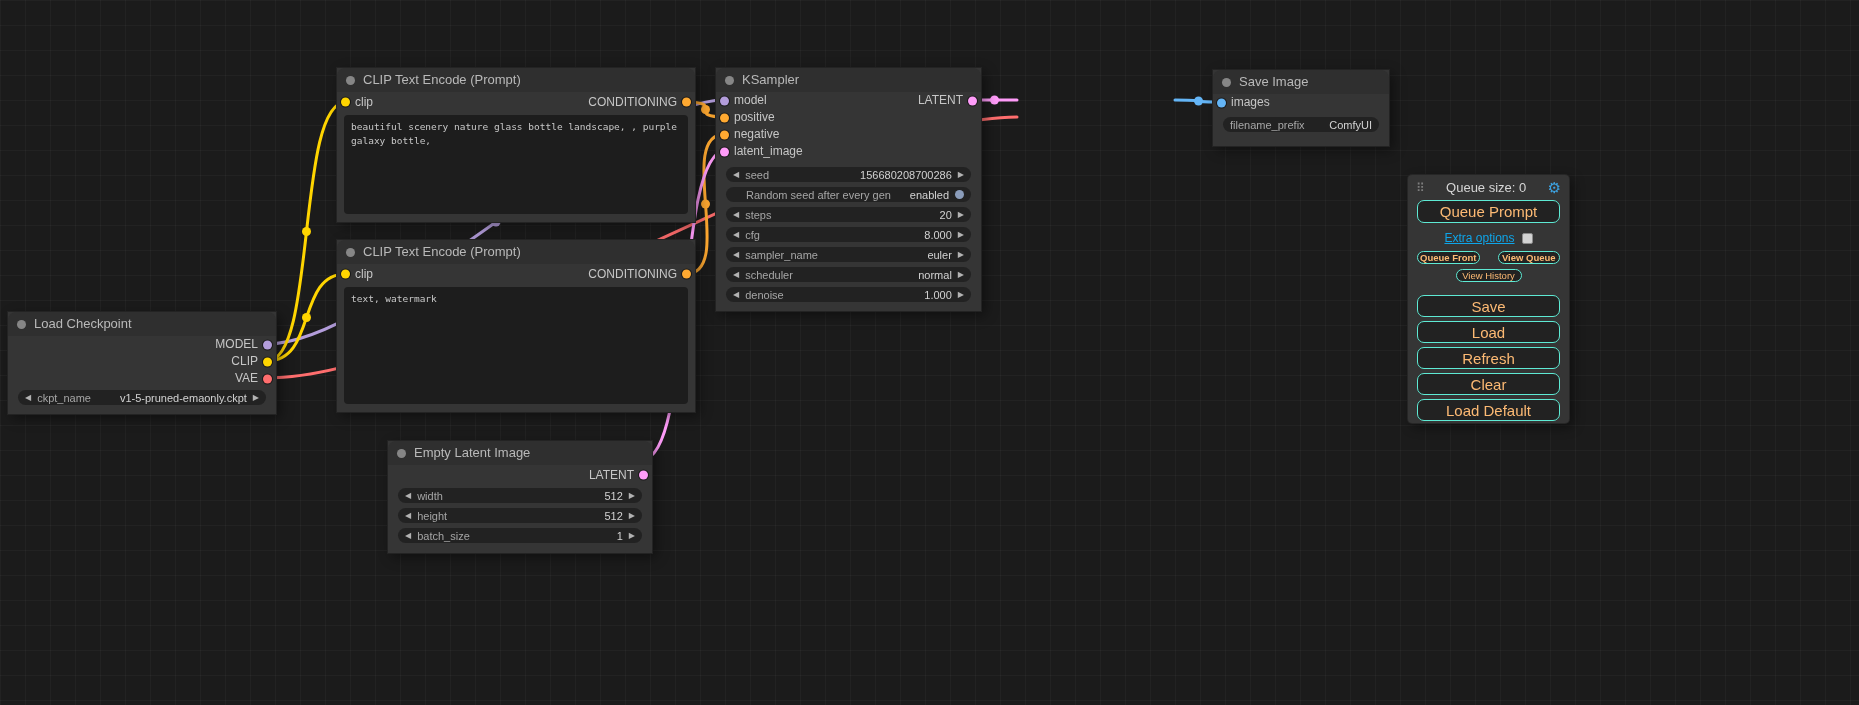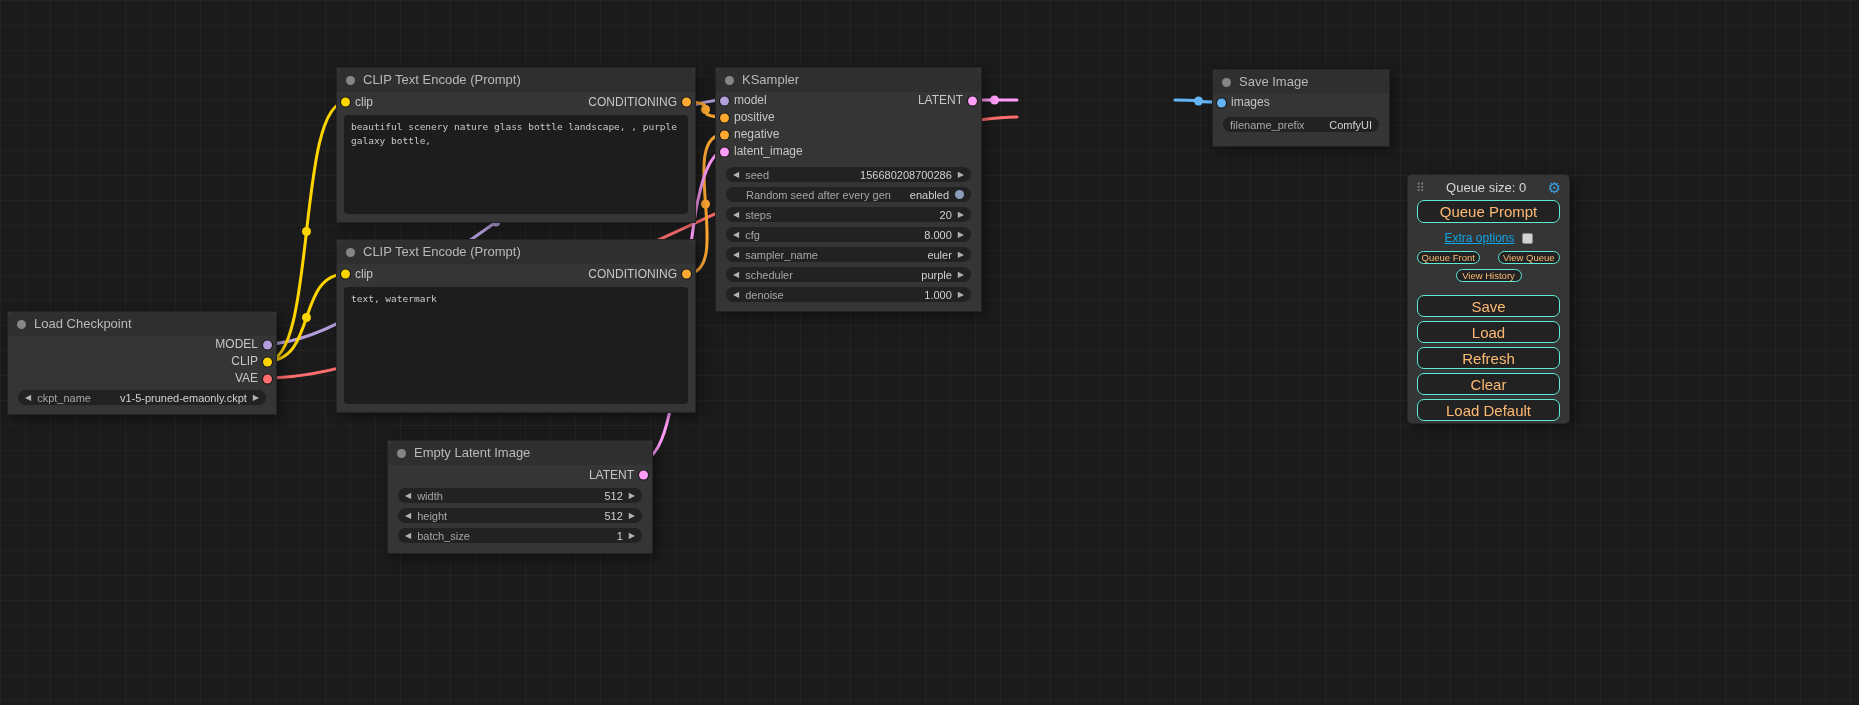--- a/index.html
+++ b/index.html
@@ -69,21 +69,21 @@
   .queue-size{flex:1;text-align:center;color:#d6d6d6;font-size:13px;}
   .gear{font-size:15px;line-height:14px;cursor:pointer;}
   .btn{
     background:#222;border:1px solid #5eead4;border-radius:7px;color:#fdba74;
     display:flex;align-items:center;justify-content:center;box-sizing:border-box;
     cursor:pointer;
   }
   .btn-queue{height:23px;margin:2px 9px 0;font-size:15px;}
   .extra-row{display:flex;justify-content:center;align-items:center;gap:7px;margin:8px 0 4px;font-size:12px;color:#0ea5e9;text-decoration:underline;}
   .checkbox{width:11px;height:11px;background:#d2d2d2;border-radius:2px;border:1px solid #8a8a8a;box-sizing:border-box;}
-  .pill-row{display:flex;gap:18px;margin:2px 9px 0;}
+  .pill-row{display:flex;gap:18px;margin:2px 9px 0;font-weight:bold;}
   .btn-pill{flex:1;height:13px;font-size:9.5px;border-radius:9px;}
   .btn-history{width:66px;height:13px;font-size:9.5px;border-radius:9px;margin:5px auto 0;}
   .btn-big{height:22px;margin:4px 9px 0;font-size:15px;}
   .btn-big.first{margin-top:13px;}
 </style>
 </head>
 <body>
 
 <div class="canvas">
 
@@ -242,21 +242,21 @@
     </div>
     <div class="widget">
       <span class="warrow">◀</span>
       <span class="wname">sampler_name</span>
       <span class="wvalue">euler</span>
       <span class="warrow">▶</span>
     </div>
     <div class="widget">
       <span class="warrow">◀</span>
       <span class="wname">scheduler</span>
-      <span class="wvalue">purple</span>
+      <span class="wvalue">normal</span>
       <span class="warrow">▶</span>
     </div>
     <div class="widget">
       <span class="warrow">◀</span>
       <span class="wname">denoise</span>
       <span class="wvalue">1.000</span>
       <span class="warrow">▶</span>
     </div>
   </div>
 

